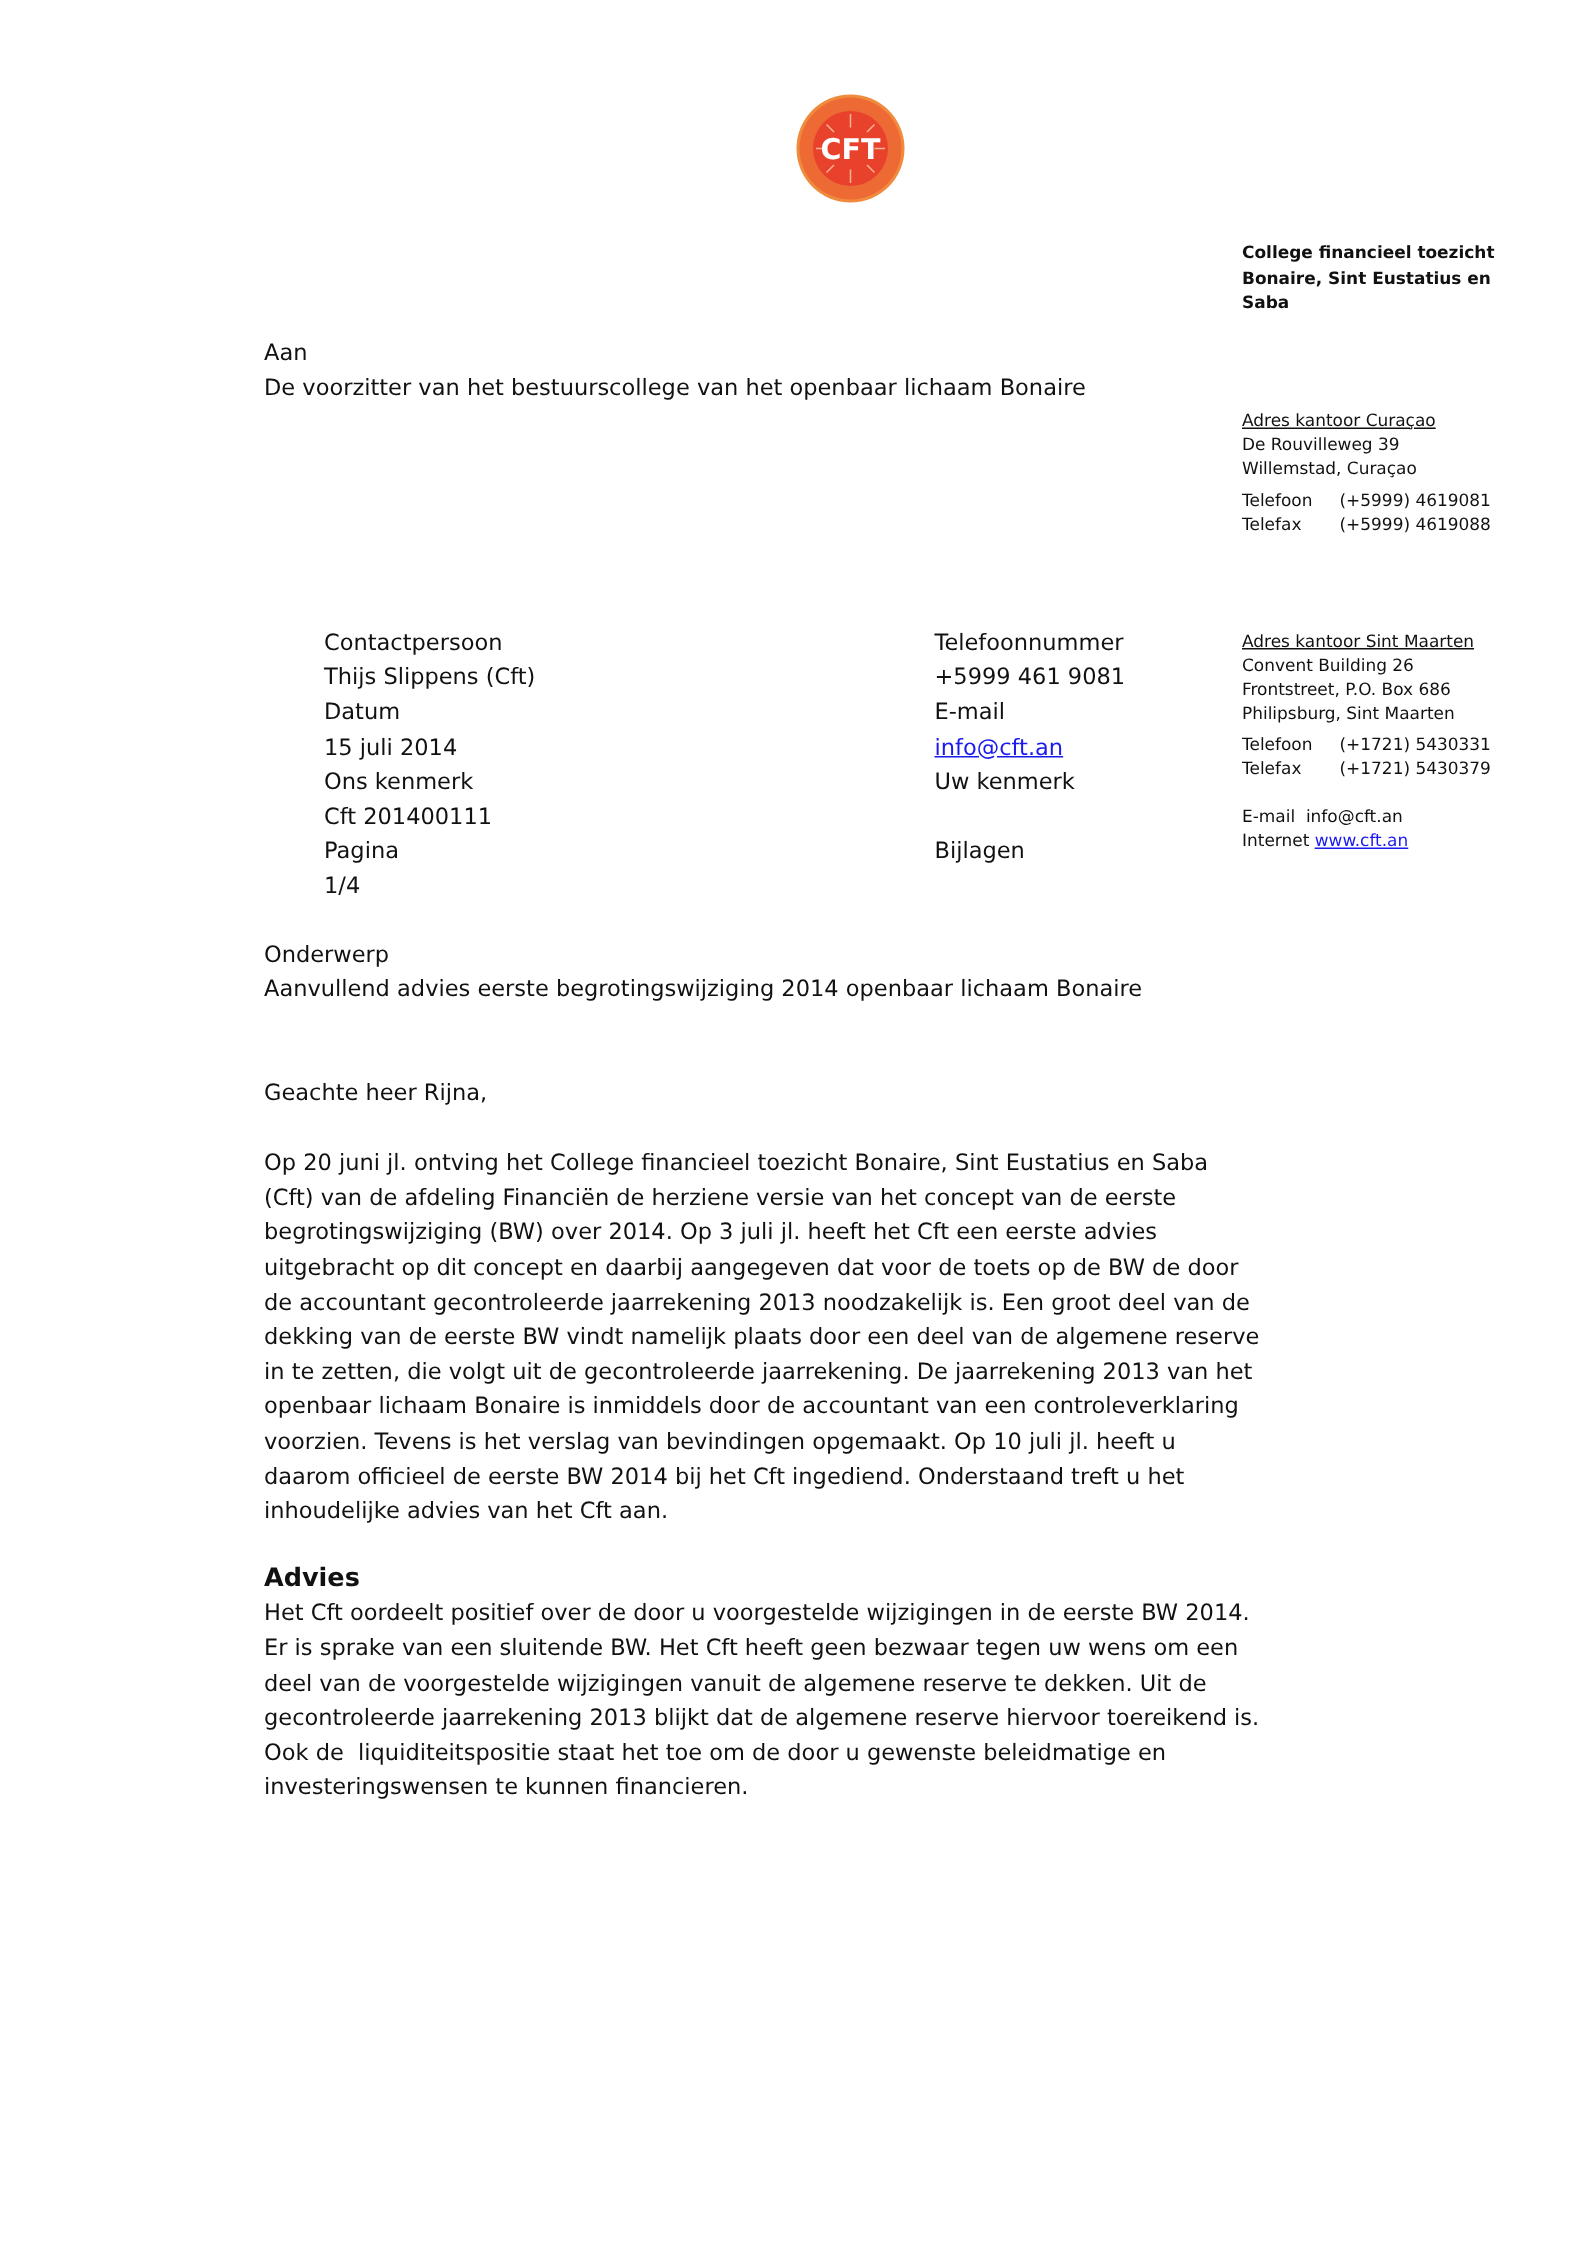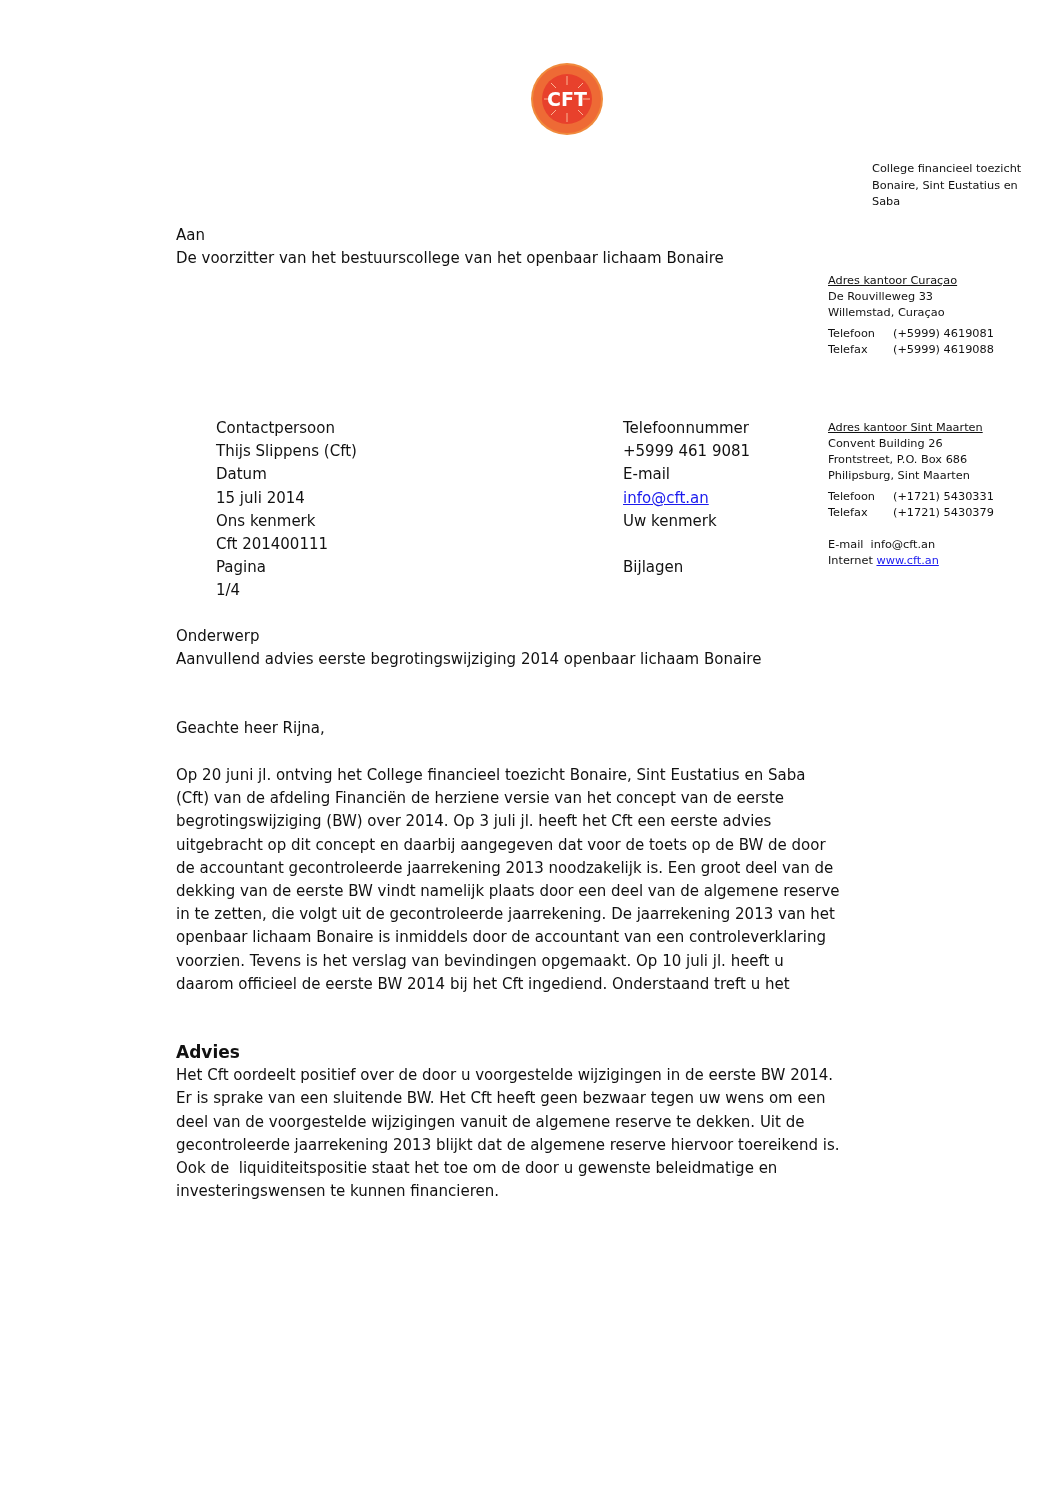--- a/index.html
+++ b/index.html
@@ -1,21 +1,21 @@
 <!DOCTYPE html>
 <html><head>
   <meta charset="utf-8">
   <style>
     html, body { margin: 0; padding: 0; background: #ffffff; }
     body { width: 1058px; height: 1497px; position: relative; overflow: hidden;
            font-family: "DejaVu Sans", sans-serif; color: #111; }
     .logo { position: absolute; left: 529px; top: 61px; width: 76px; height: 76px; }
     .sidebar { position: absolute; left: 828px; top: 161px; width: 210px;
                font-size: 11.3px; line-height: 16px; color: #111; }
-    .sidebar .org { font-weight: normal; font-size: 11.3px; line-height: 16.5px; margin-left: 44px; }
+    .sidebar .org { font-weight: bold; font-size: 11.3px; line-height: 16.5px; }
     .sidebar .addr-title { text-decoration: underline; margin-top: 46px; }
     .sidebar .gap-l { height: 16px; }
     .sidebar .gap-s { height: 5px; }
     .sidebar .row { display: flex; }
     .sidebar .row .k { width: 65px; }
     .sidebar a { color: #1a1aee; text-decoration: underline; }
     .main { position: absolute; left: 176px; font-size: 15px; line-height: 23.2px; }
     .addressee { top: 224px; }
     .meta { position: absolute; left: 176px; top: 417px; width: 600px; font-size: 15px; line-height: 23.2px; }
     .meta .col { position: absolute; top: 0; margin-left: 40px; }
@@ -53,21 +53,21 @@
 
 <div class="sidebar">
   <div class="org">
     <div>College financieel toezicht</div>
     <div>Bonaire, Sint Eustatius en</div>
     <div>Saba</div>
   </div>
   <div class="gap-l"></div>
   <div>
     <div class="addr-title">Adres kantoor Curaçao</div>
-    <div>De Rouvilleweg 33</div>
+    <div>De Rouvilleweg 39</div>
     <div>Willemstad, Curaçao</div>
     <div class="gap-s"></div>
     <div class="row">
       <span class="k">Telefoon</span>
       <span>(+5999) 4619081</span>
     </div>
     <div class="row">
       <span class="k">Telefax</span>
       <span>(+5999) 4619088</span>
     </div>
@@ -138,20 +138,21 @@
   <div class="line">Op 20 juni jl. ontving het College financieel toezicht Bonaire, Sint Eustatius en Saba</div>
   <div class="line">(Cft) van de afdeling Financiën de herziene versie van het concept van de eerste</div>
   <div class="line">begrotingswijziging (BW) over 2014. Op 3 juli jl. heeft het Cft een eerste advies</div>
   <div class="line">uitgebracht op dit concept en daarbij aangegeven dat voor de toets op de BW de door</div>
   <div class="line">de accountant gecontroleerde jaarrekening 2013 noodzakelijk is. Een groot deel van de</div>
   <div class="line">dekking van de eerste BW vindt namelijk plaats door een deel van de algemene reserve</div>
   <div class="line">in te zetten, die volgt uit de gecontroleerde jaarrekening. De jaarrekening 2013 van het</div>
   <div class="line">openbaar lichaam Bonaire is inmiddels door de accountant van een controleverklaring</div>
   <div class="line">voorzien. Tevens is het verslag van bevindingen opgemaakt. Op 10 juli jl. heeft u</div>
   <div class="line">daarom officieel de eerste BW 2014 bij het Cft ingediend. Onderstaand treft u het</div>
+  <div class="line">inhoudelijke advies van het Cft aan.</div>
 </div>
 
 <div class="main advies">
   <h2>Advies</h2>
   <div class="line">Het Cft oordeelt positief over de door u voorgestelde wijzigingen in de eerste BW 2014.</div>
   <div class="line">Er is sprake van een sluitende BW. Het Cft heeft geen bezwaar tegen uw wens om een</div>
   <div class="line">deel van de voorgestelde wijzigingen vanuit de algemene reserve te dekken. Uit de</div>
   <div class="line">gecontroleerde jaarrekening 2013 blijkt dat de algemene reserve hiervoor toereikend is.</div>
   <div class="line">Ook de  liquiditeitspositie staat het toe om de door u gewenste beleidmatige en</div>
   <div class="line">investeringswensen te kunnen financieren.</div>

